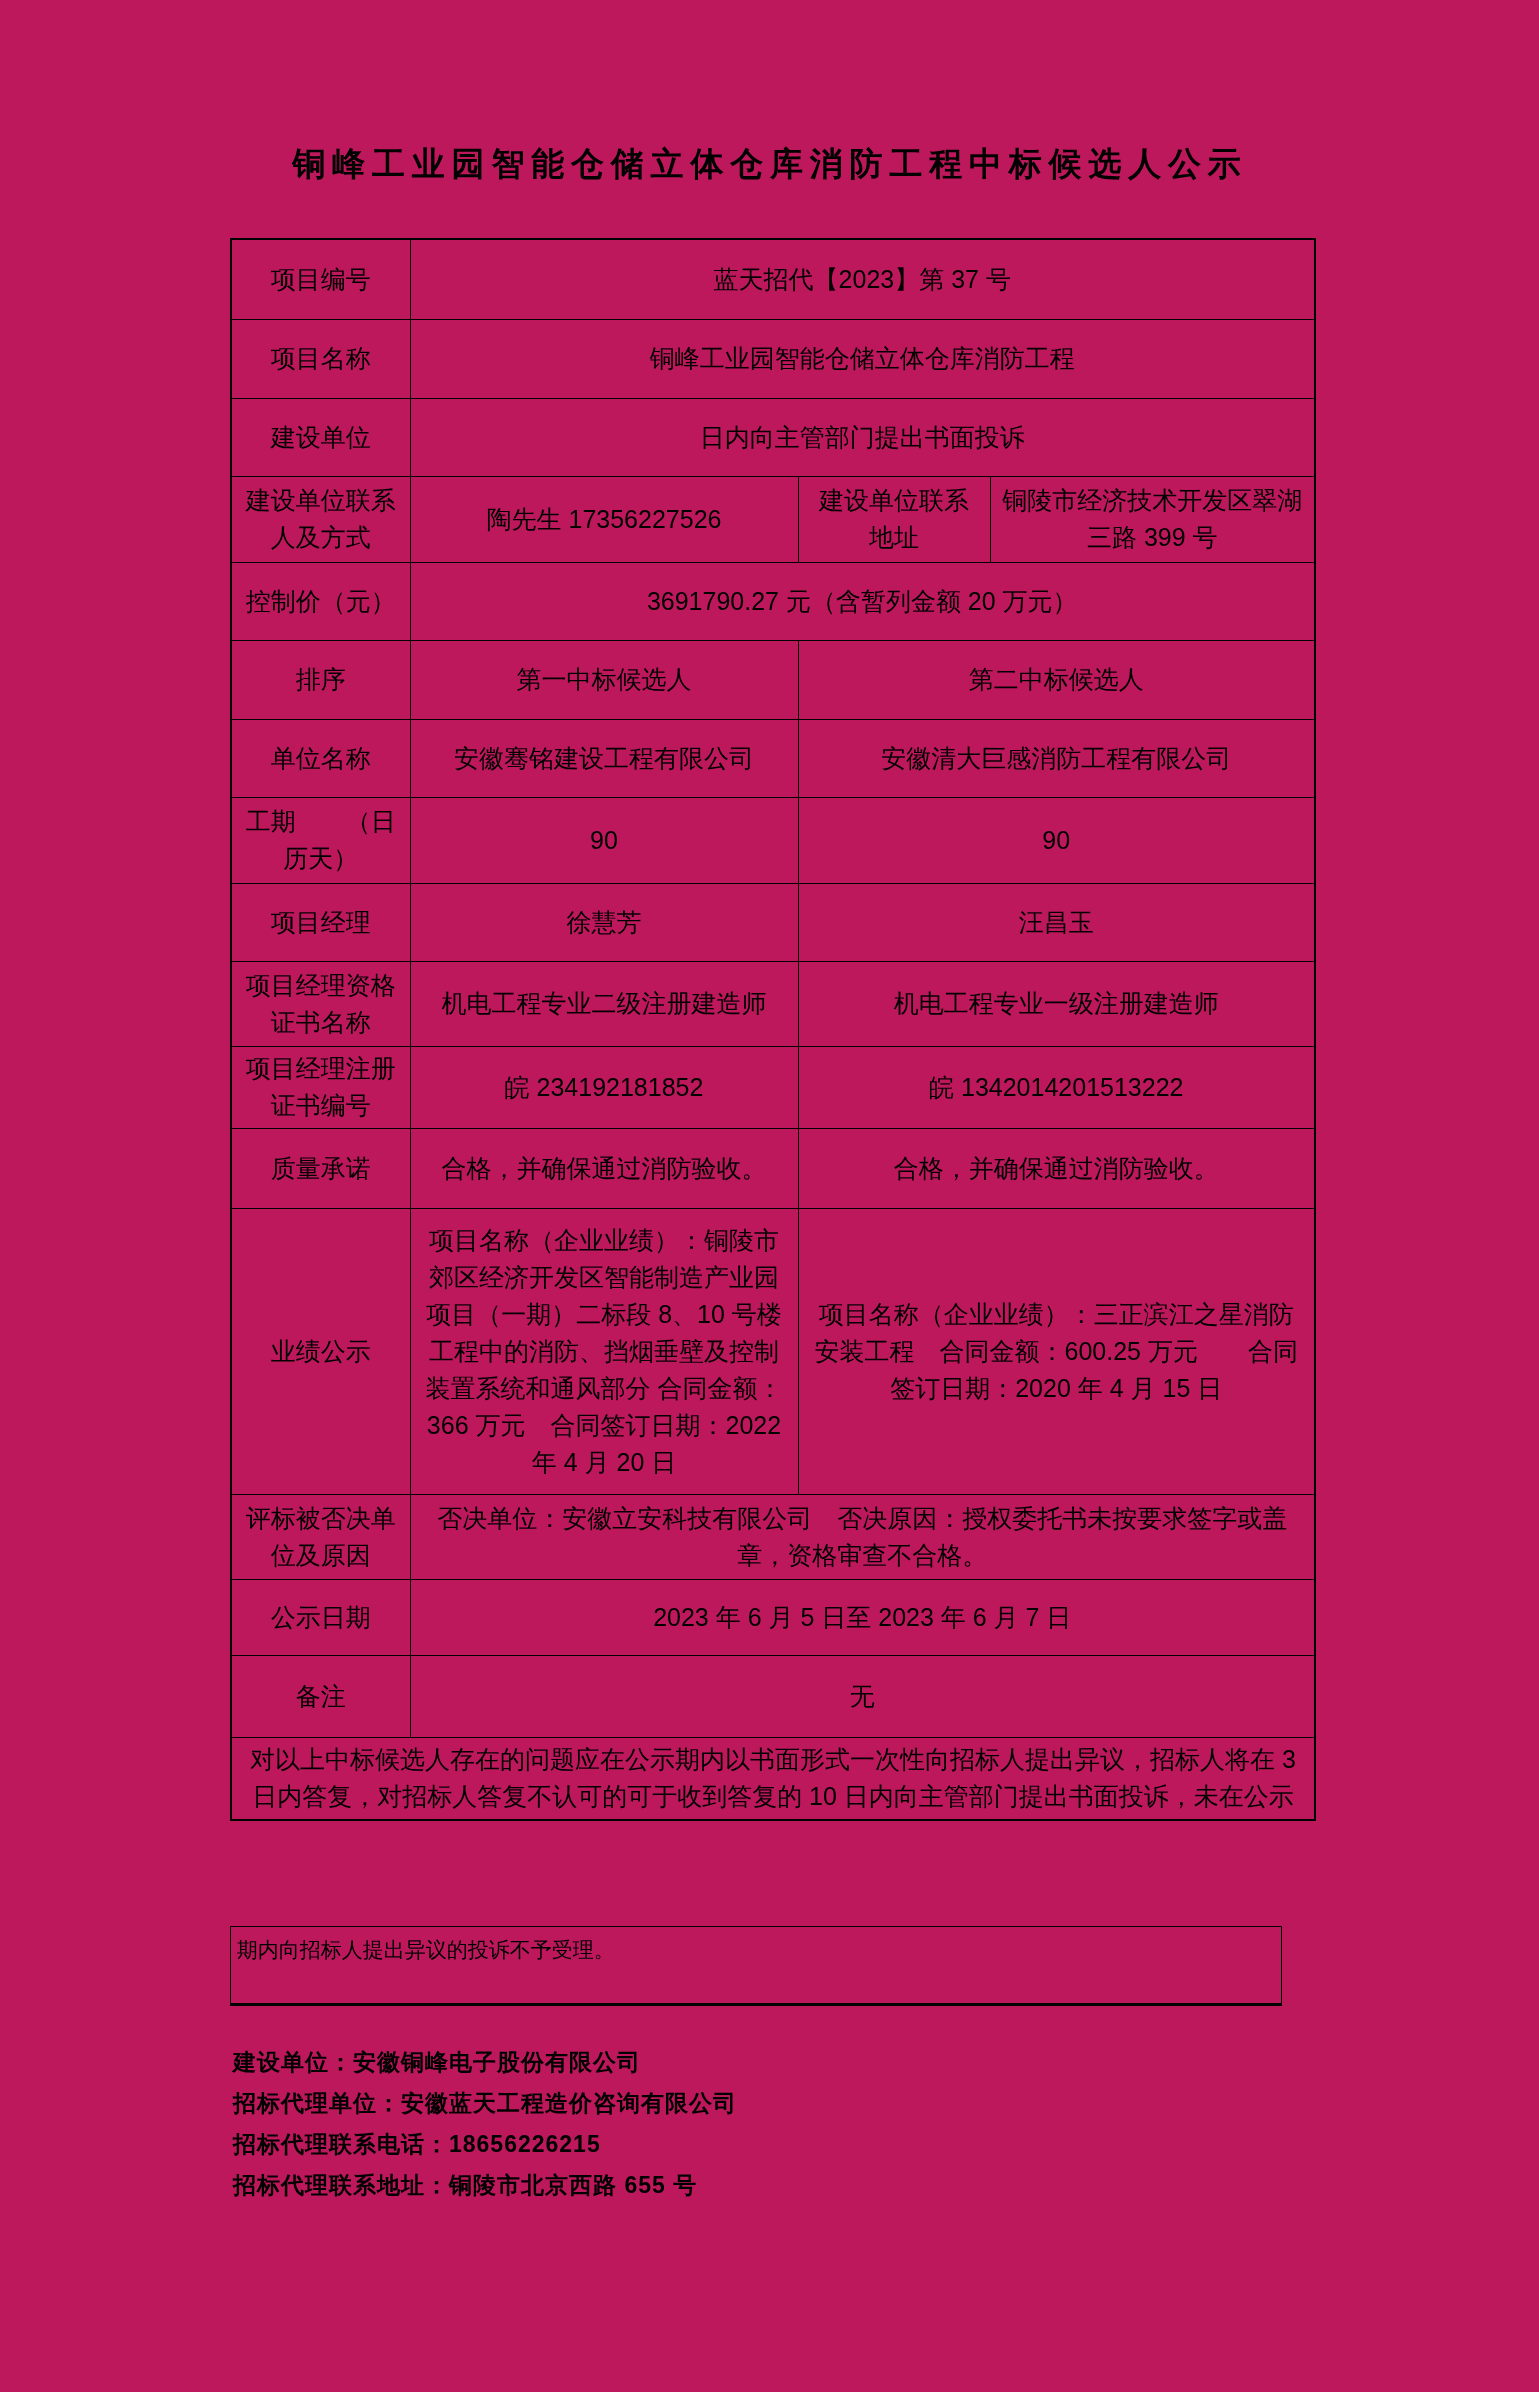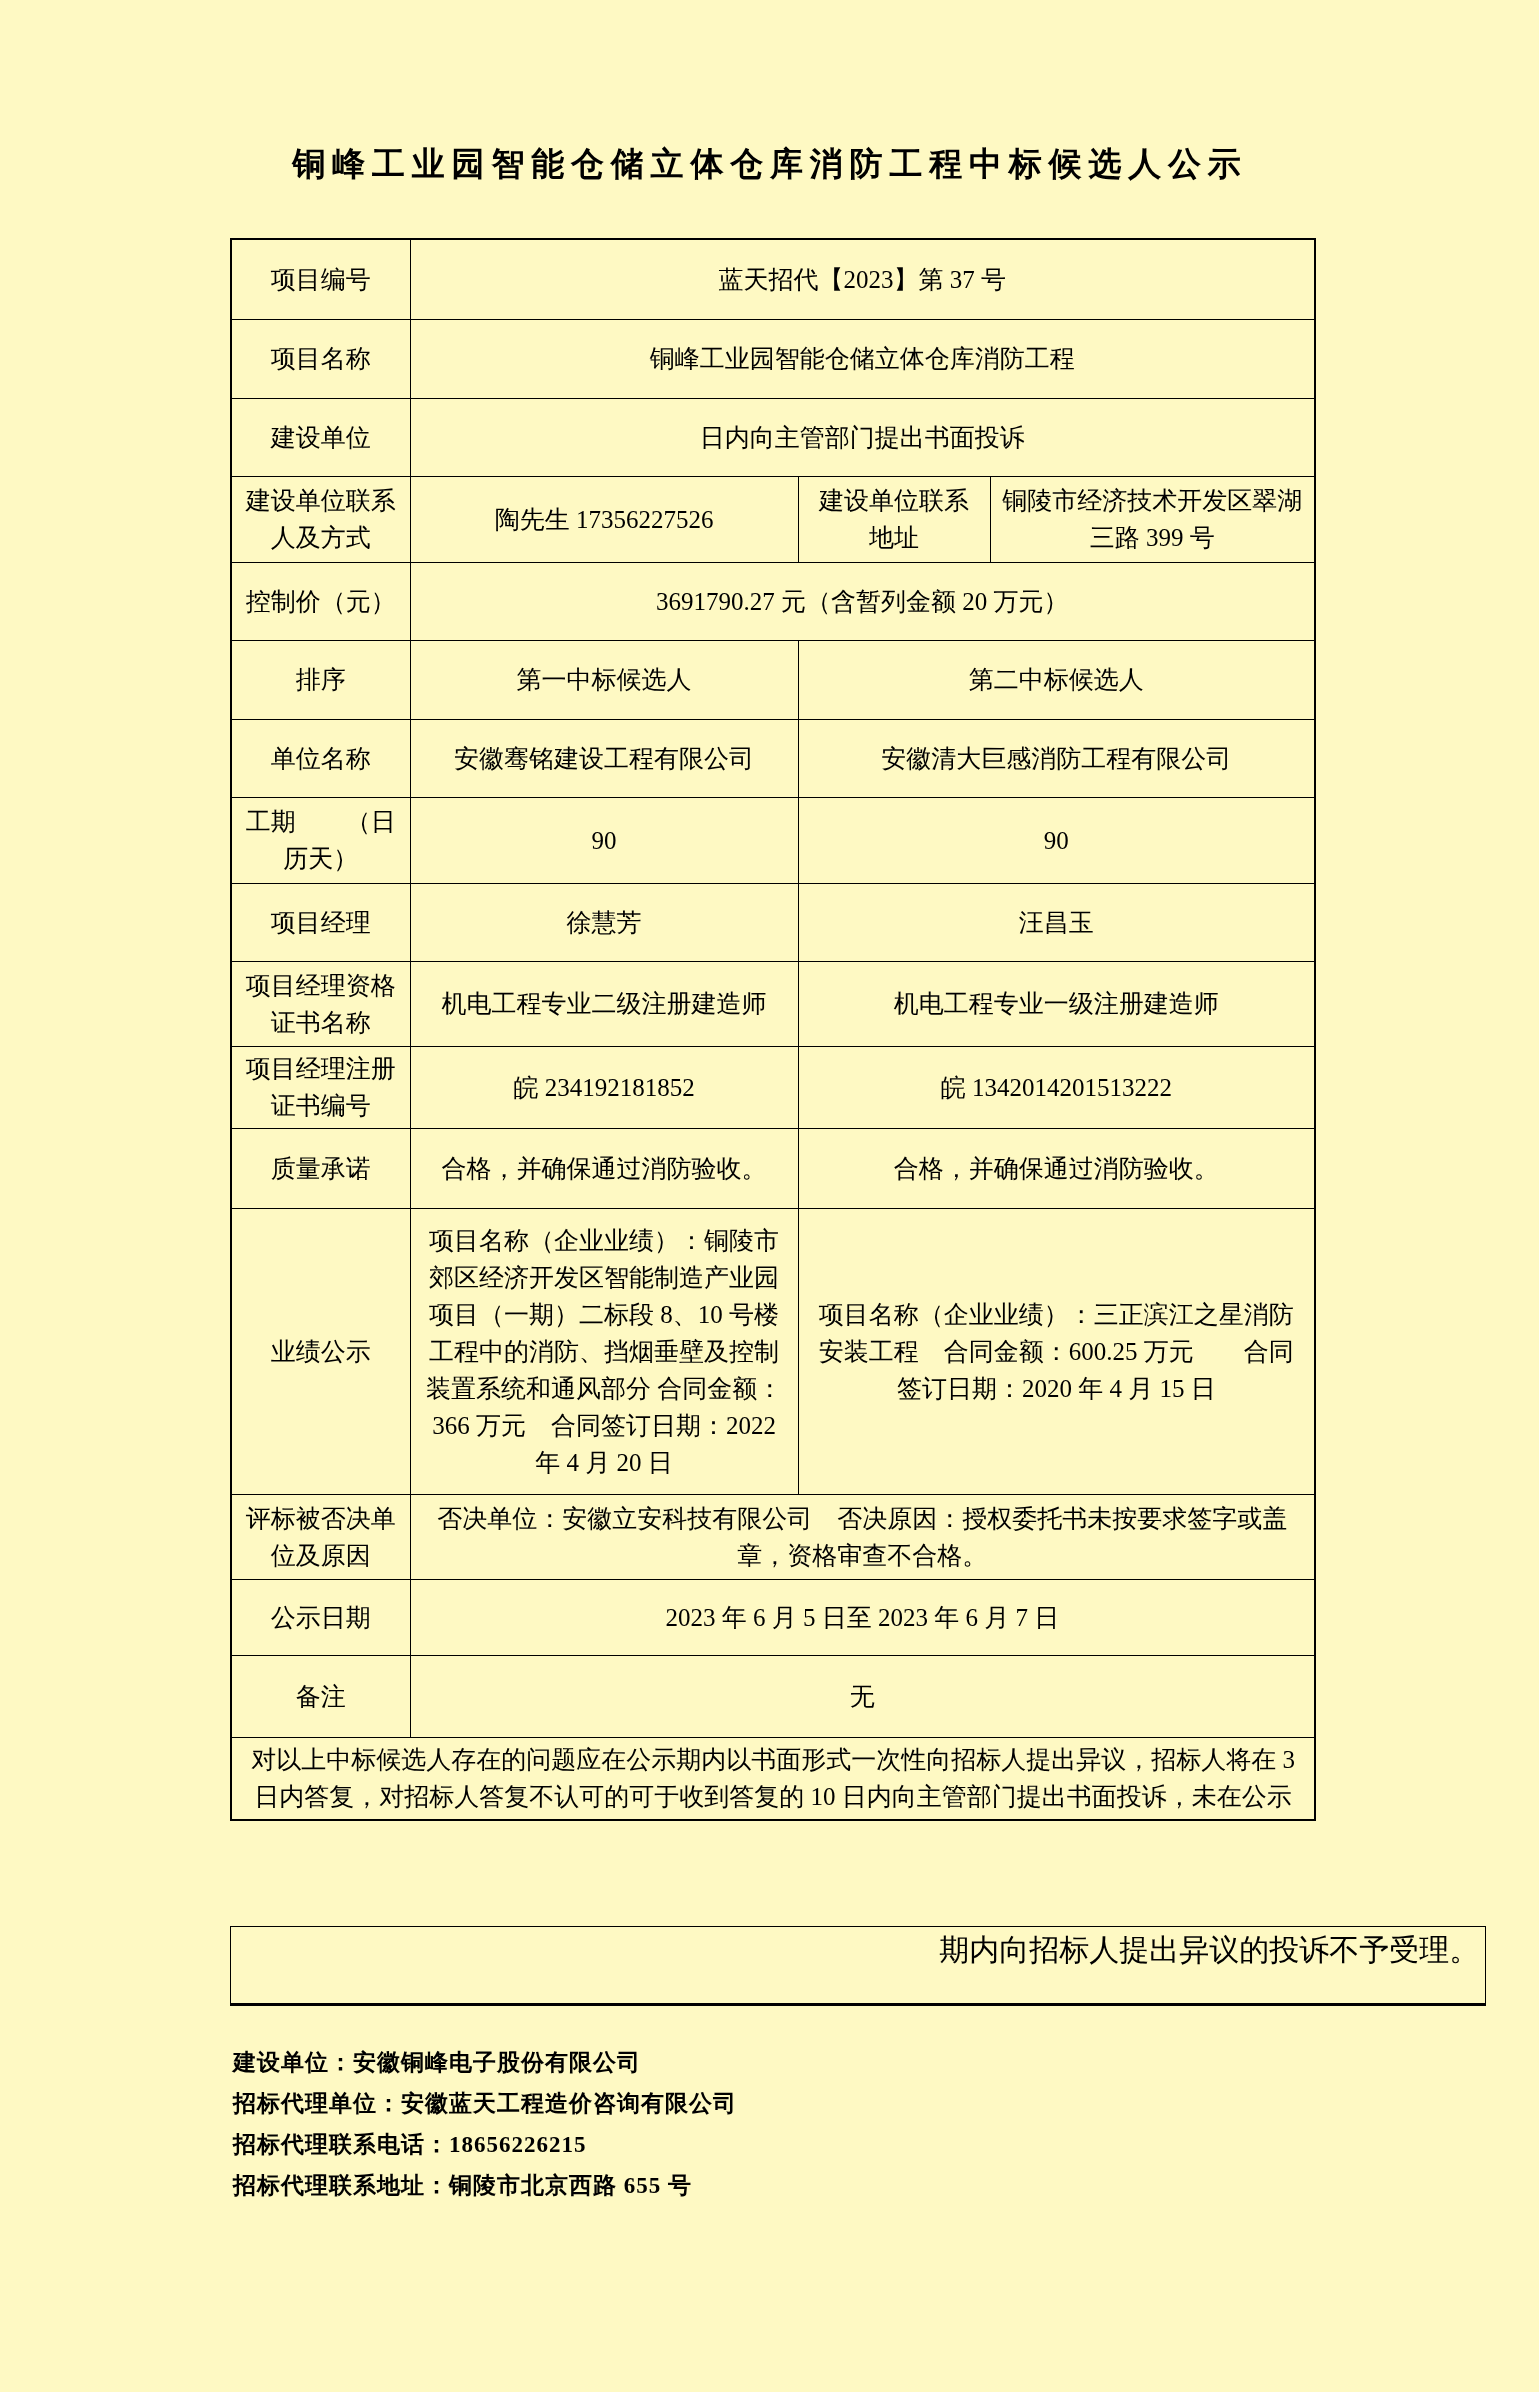--- a/index.html
+++ b/index.html
@@ -1,21 +1,21 @@
 <!DOCTYPE html>
 <html><head>
 <meta charset="utf-8">
 <style>
   html,body{margin:0;padding:0;background:#e8e8e8;}
   .page{
     position:relative;
     width:1540px;height:2393px;
-    background:#fef9c3;
+    background:#be185d;
     margin:0 auto;
-    font-family:Liberation Serif, serif;
+    font-family:Liberation Sans, sans-serif;
     color:#000;
   }
   .title{
     position:absolute;top:142px;left:228px;width:1084px;
     margin:0;
     font-size:33px;font-weight:bold;
     letter-spacing:6.8px;
     text-align:center;
     white-space:nowrap;
   }
@@ -50,26 +50,26 @@
     padding:2.9px 5.8px;
   }
   td.note-cell{
     text-align:justify;
     line-height:42px;
     padding:0 4.9px;
   }
   td.addr-val{padding:0 25px;}
   .cont-box{
     position:absolute;top:1926px;left:230px;
-    width:1256px;height:80px;
+    width:1052px;height:80px;
     box-sizing:border-box;
     border:1.9px solid #000;
     border-bottom-width:3.9px;
-    font-size:30px;line-height:37px;
-    text-align:right;
+    font-size:21px;line-height:37px;
+    text-align:left;
     padding:3.9px 5.8px;
   }
   .footer{
     position:absolute;top:2042px;left:233px;
     font-size:23px;
     font-weight:bold;
     line-height:41px;
     letter-spacing:1px;
   }
 </style>

